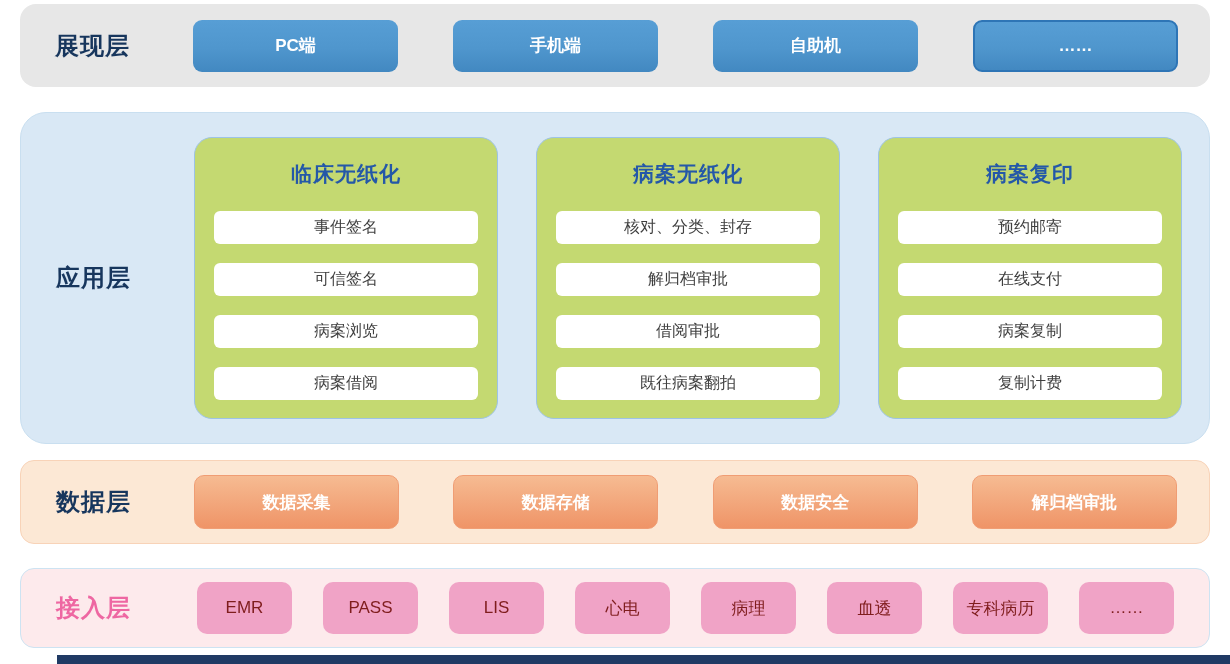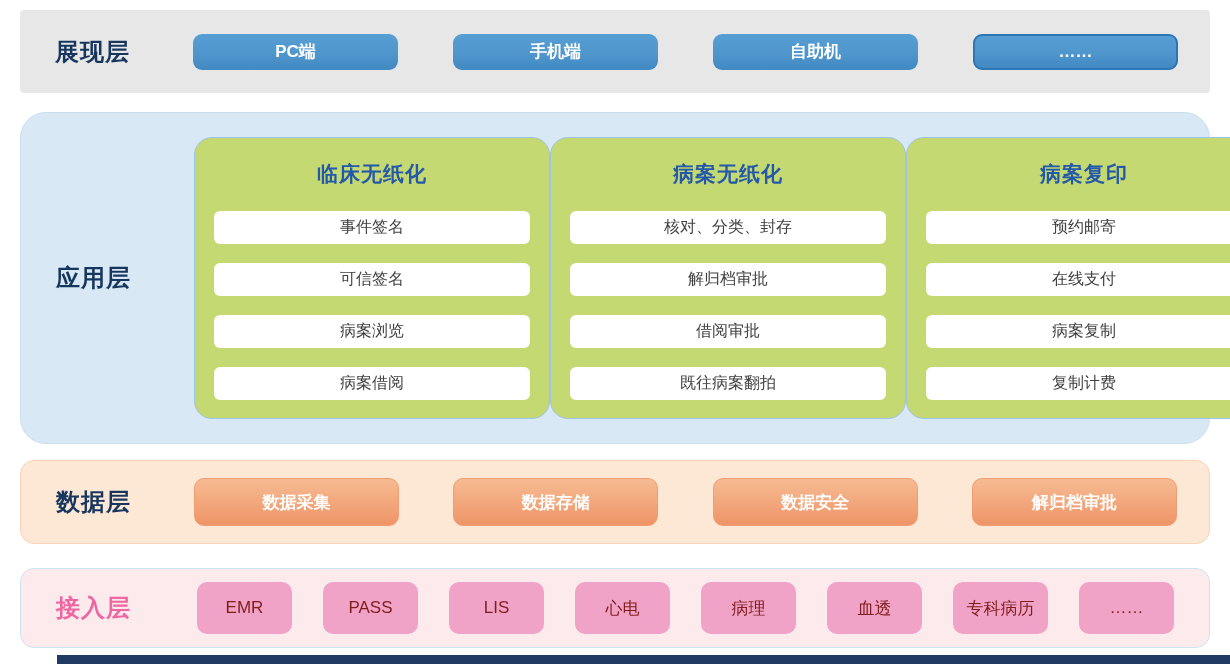--- a/index.html
+++ b/index.html
@@ -7,46 +7,46 @@
     width:1230px;height:664px;position:relative;background:#ffffff;
     font-family:"Liberation Sans","DejaVu Sans",sans-serif;overflow:hidden;
   }
   .layer{position:absolute;left:20px;width:1190px;box-sizing:border-box;
     display:flex;align-items:center;}
   .layer-label{flex:0 0 138px;padding-left:35px;font-size:24px;font-weight:bold;
     color:var(--navy,#17365d);letter-spacing:1px;}
   .row{flex:1;display:flex;justify-content:space-between;align-items:center;}
 
   
-  #presentation{top:10px;height:83px;background:var(--gray_bg,#e7e7e7);border-radius:4px;}
+  #presentation{top:4px;height:83px;background:var(--gray_bg,#e7e7e7);border-radius:16px;}
   #presentation .row{padding-right:32px;}
-  .blue-btn{width:205px;height:36px;border-radius:9px;box-sizing:border-box;
+  .blue-btn{width:205px;height:52px;border-radius:9px;box-sizing:border-box;
     background:linear-gradient(180deg,#579ed5 0%,var(--accent_blue,#4f96cd) 55%,#4288c1 100%);
     color:#fff;font-size:17px;font-weight:bold;
     display:flex;align-items:center;justify-content:center;}
   .blue-btn.more{border:2px solid #2e75b6;}
 
   
   #application{top:112px;height:332px;background:var(--blue_bg,#d9e8f5);
     border:1px solid #c9dff0;border-radius:26px;}
   #application .row{padding-right:27px;align-items:flex-start;}
-  .app-card{width:356px;height:282px;box-sizing:border-box;border-radius:18px;
+  .app-card{width:304px;height:282px;box-sizing:border-box;border-radius:18px;
     background:var(--card_green,#c4d971);border:1px solid #9dc3e6;
     padding:20px 19px 0 19px;}
   .app-card .card-title{text-align:center;font-size:21px;font-weight:bold;
     color:var(--title_blue,#2458a8);line-height:32px;margin-bottom:21px;letter-spacing:1px;}
   .pill{height:33px;border-radius:6px;background:#ffffff;margin-bottom:19px;
     display:flex;align-items:center;justify-content:center;
     font-size:16px;color:#3f3f3f;}
 
   
   #data{top:460px;height:84px;background:var(--peach_bg,#fce8d5);
     border:1px solid #f8d3b8;border-radius:14px;}
   #data .row{padding-right:32px;}
-  .orange-btn{width:205px;height:48px;border-radius:10px;box-sizing:border-box;
+  .orange-btn{width:205px;height:54px;border-radius:10px;box-sizing:border-box;
     background:linear-gradient(180deg,#f6bb92 0%,var(--orange,#ef9467) 100%);
     border:1px solid #f09d74;color:#fff;font-size:17px;font-weight:bold;
     display:flex;align-items:center;justify-content:center;}
 
   
   #access{top:568px;height:80px;background:var(--pink_bg,#fdeaec);
     border:1px solid #cde3f2;border-radius:14px;}
   #access .layer-label{color:var(--pink_label,#ee67a2);flex-basis:141px;}
   #access .row{padding-right:35px;}
   .pink-btn{width:95px;height:52px;border-radius:10px;

